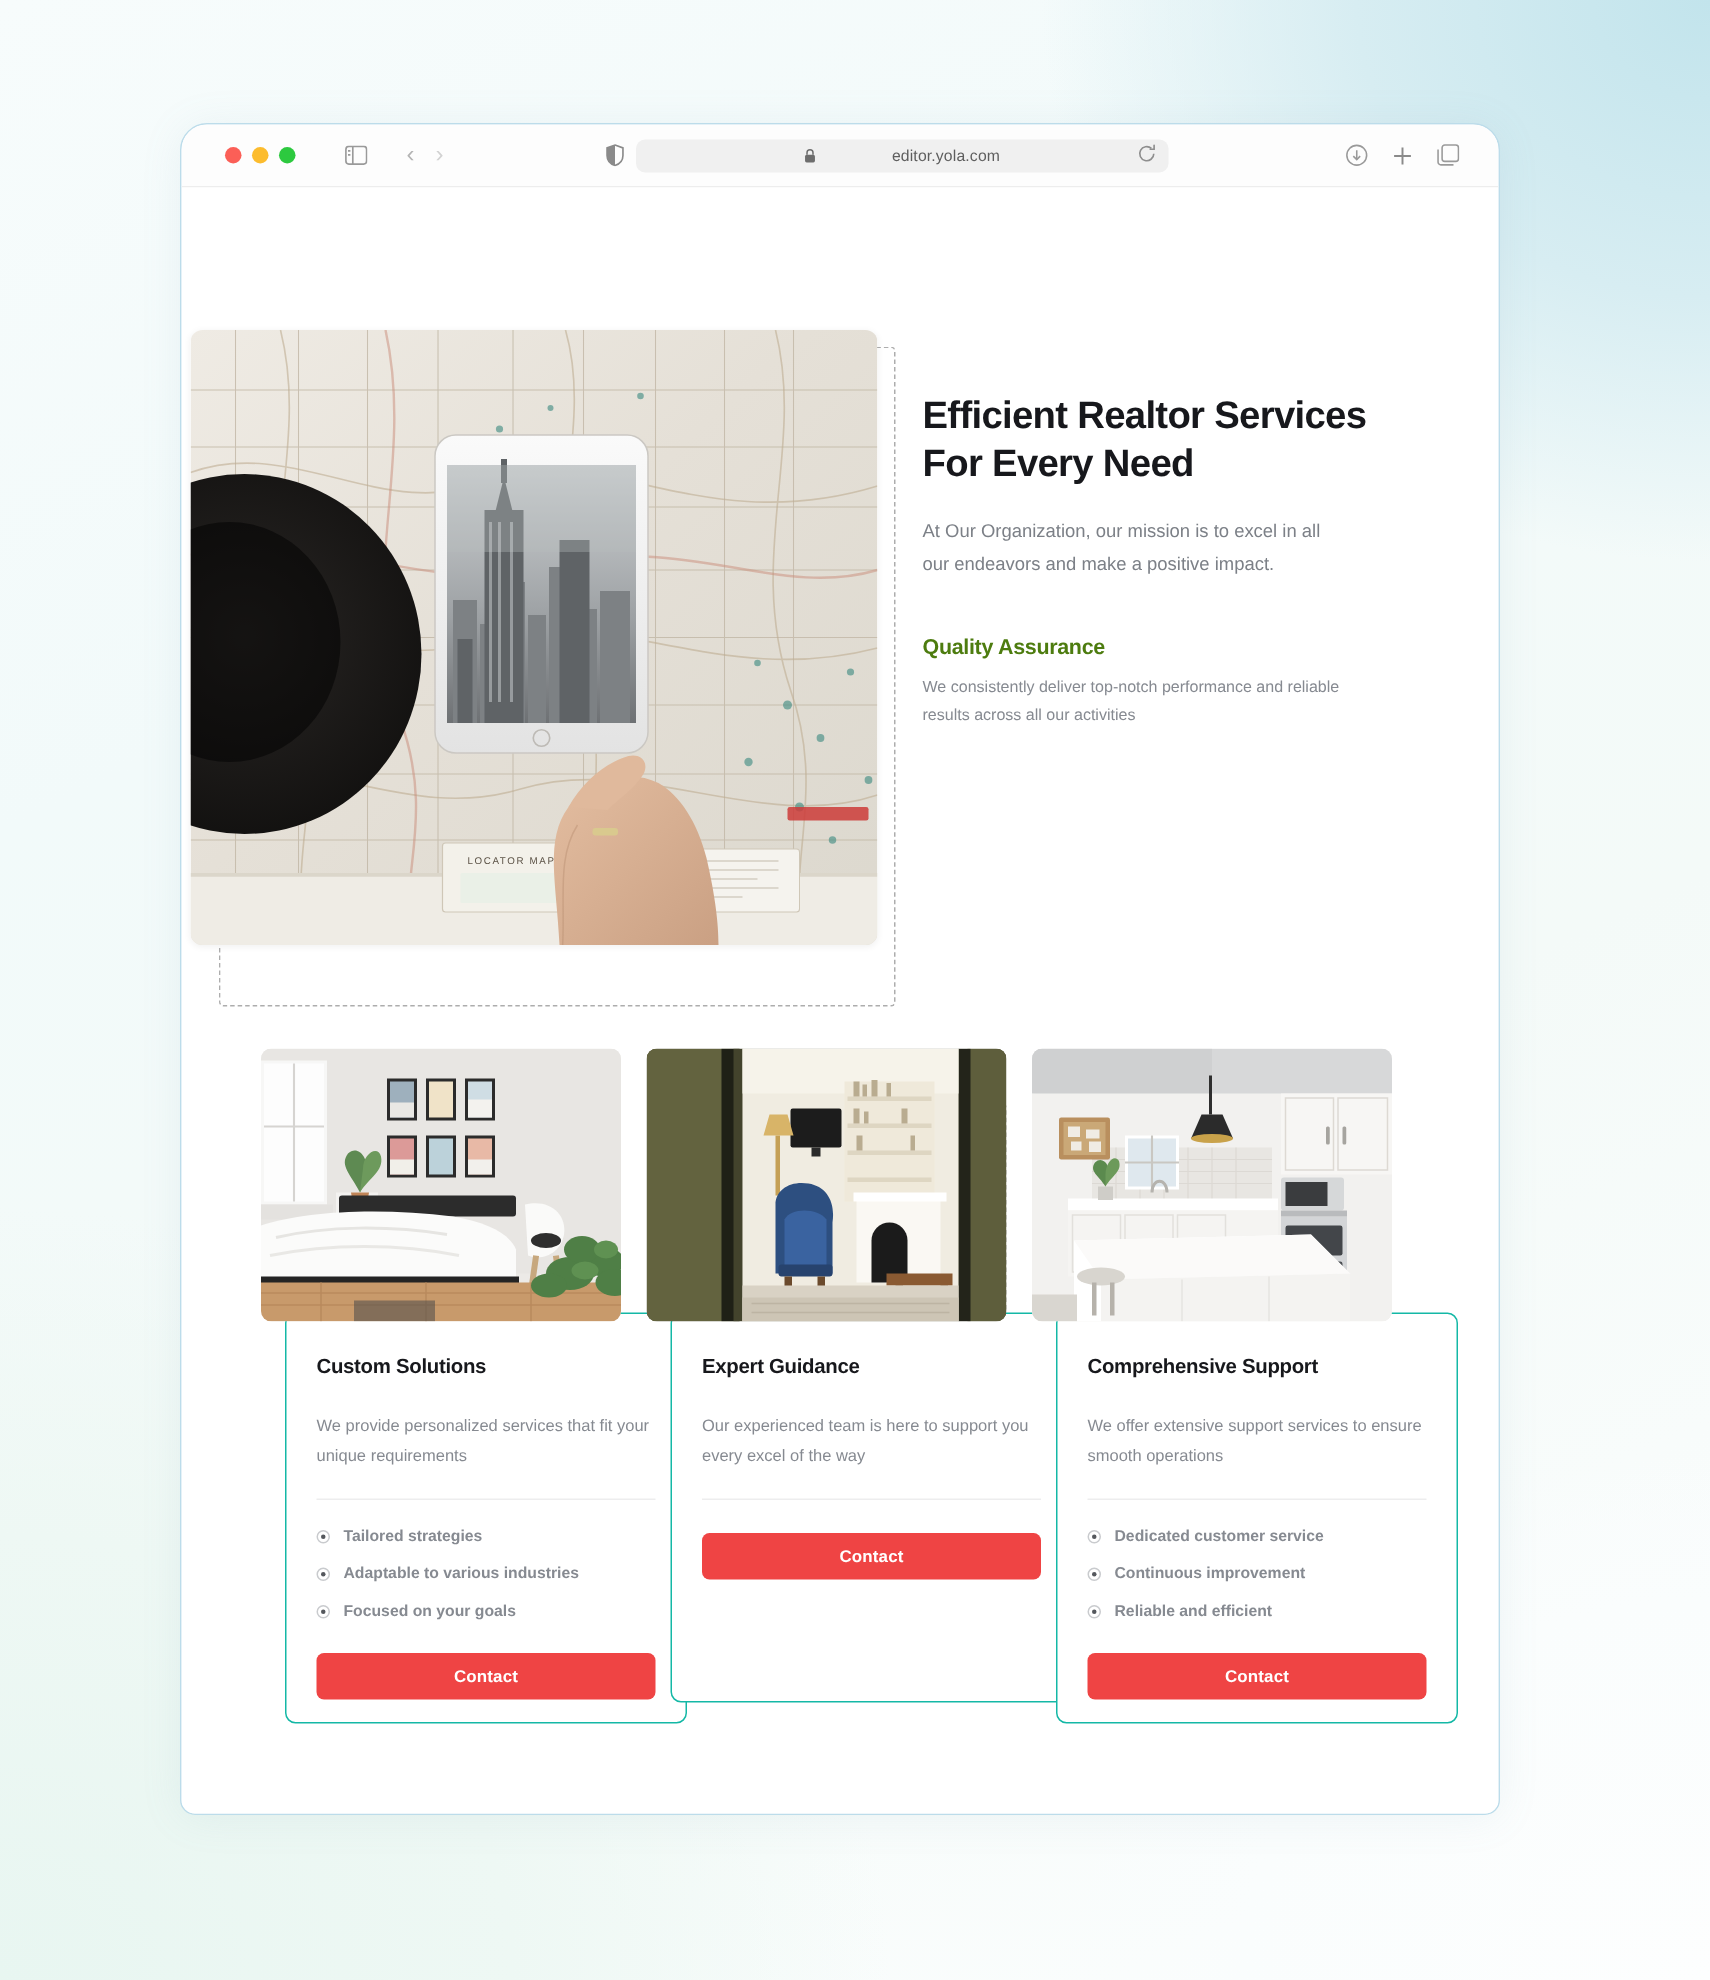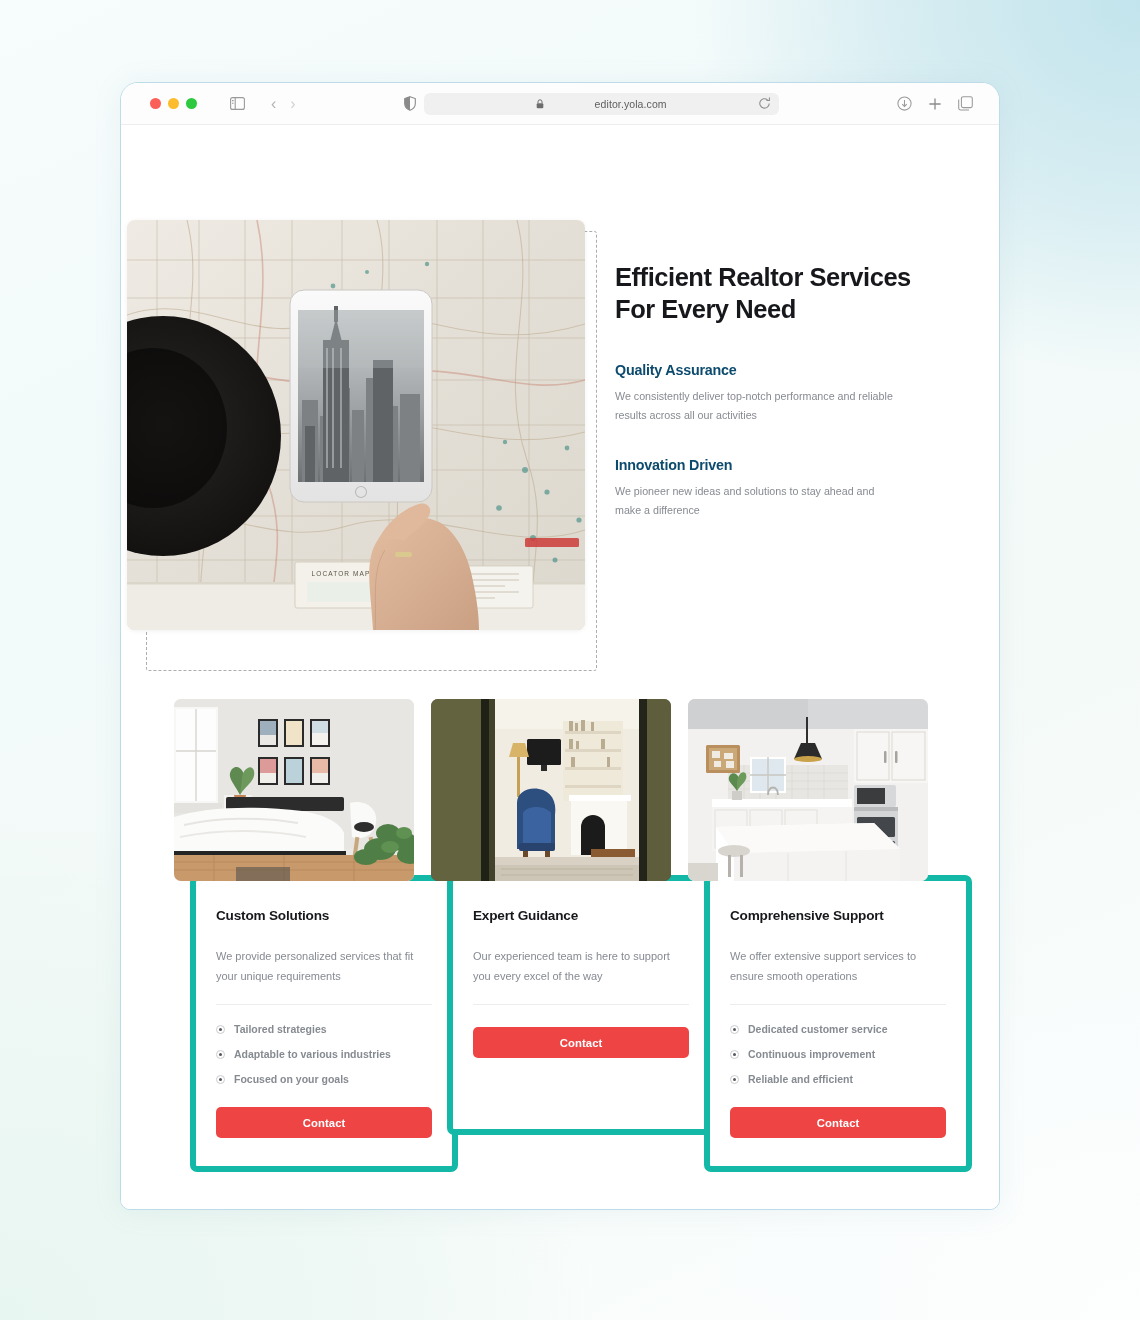--- a/index.html
+++ b/index.html
@@ -143,21 +143,21 @@
     line-height: 1.78;
     color: #7c8087;
     width: 282px;
   }
 
   .feat { margin-top: 36px; }
   .feat + .feat { margin-top: 31px; }
   .feat-title {
     font-size: 14.3px;
     font-weight: 700;
-    color: #0c4a6e;
+    color: #4d7c0f;
     letter-spacing: -0.2px;
   }
   .feat-body {
     margin-top: 9px;
     font-size: 10.7px;
     line-height: 1.82;
     color: #868a91;
     width: 288px;
   }
 
@@ -194,24 +194,24 @@
     z-index: 2;
   }
   .card-img svg { display: block; width: 100%; height: 100%; }
 
   .card-box {
     position: absolute;
     left: 16px;
     top: 176px;
     width: 268px;
     min-height: 260px;
-    border: 6px solid #14b8a6;
+    border: 1px solid #14b8a6;
     border-radius: 7px;
     background: #ffffff;
-    padding: 27px 20px 28px 20px;
+    padding: 27px 20px 15px 20px;
   }
 
   .card-title {
     font-size: 13.6px;
     font-weight: 700;
     color: #17181c;
     letter-spacing: -0.2px;
   }
   .card-desc {
     margin-top: 24px;
@@ -468,30 +468,27 @@
                    C296 306 286 312 278 320 Z" fill="#e0b99c"></path>
 
           <rect x="268" y="332" width="17" height="5" rx="2" fill="#d9c98e"></rect>
           <path d="M248 412 C250 380 244 352 258 330" fill="none" stroke="#b98f72" stroke-width="1" opacity="0.45"></path>
         </svg>
       </div>
     </div>
 
     <div class="hero-text">
       <h1 class="hero-title">Efficient Realtor Services For Every Need</h1>
+      <p class="hero-sub">At Our Organization, our mission is to excel in all our endeavors and make a positive impact.</p>
 
       <div class="feat">
         <h3 class="feat-title">Quality Assurance</h3>
         <p class="feat-body">We consistently deliver top-notch performance and reliable results across all our activities</p>
       </div>
 
-      <div class="feat">
-        <h3 class="feat-title">Innovation Driven</h3>
-        <p class="feat-body">We pioneer new ideas and solutions to stay ahead and make a difference</p>
-      </div>
     </div>
 
     <div class="cards">
 
       <div class="card-wrap">
         <div class="card-sel"></div>
         <div class="card-img">
           <svg viewBox="0 0 240 182" preserveAspectRatio="xMidYMid slice" aria-hidden="true">
             <rect width="240" height="182" fill="#eceae7"></rect>
             <rect x="0" y="0" width="240" height="150" fill="#e8e6e3"></rect>

